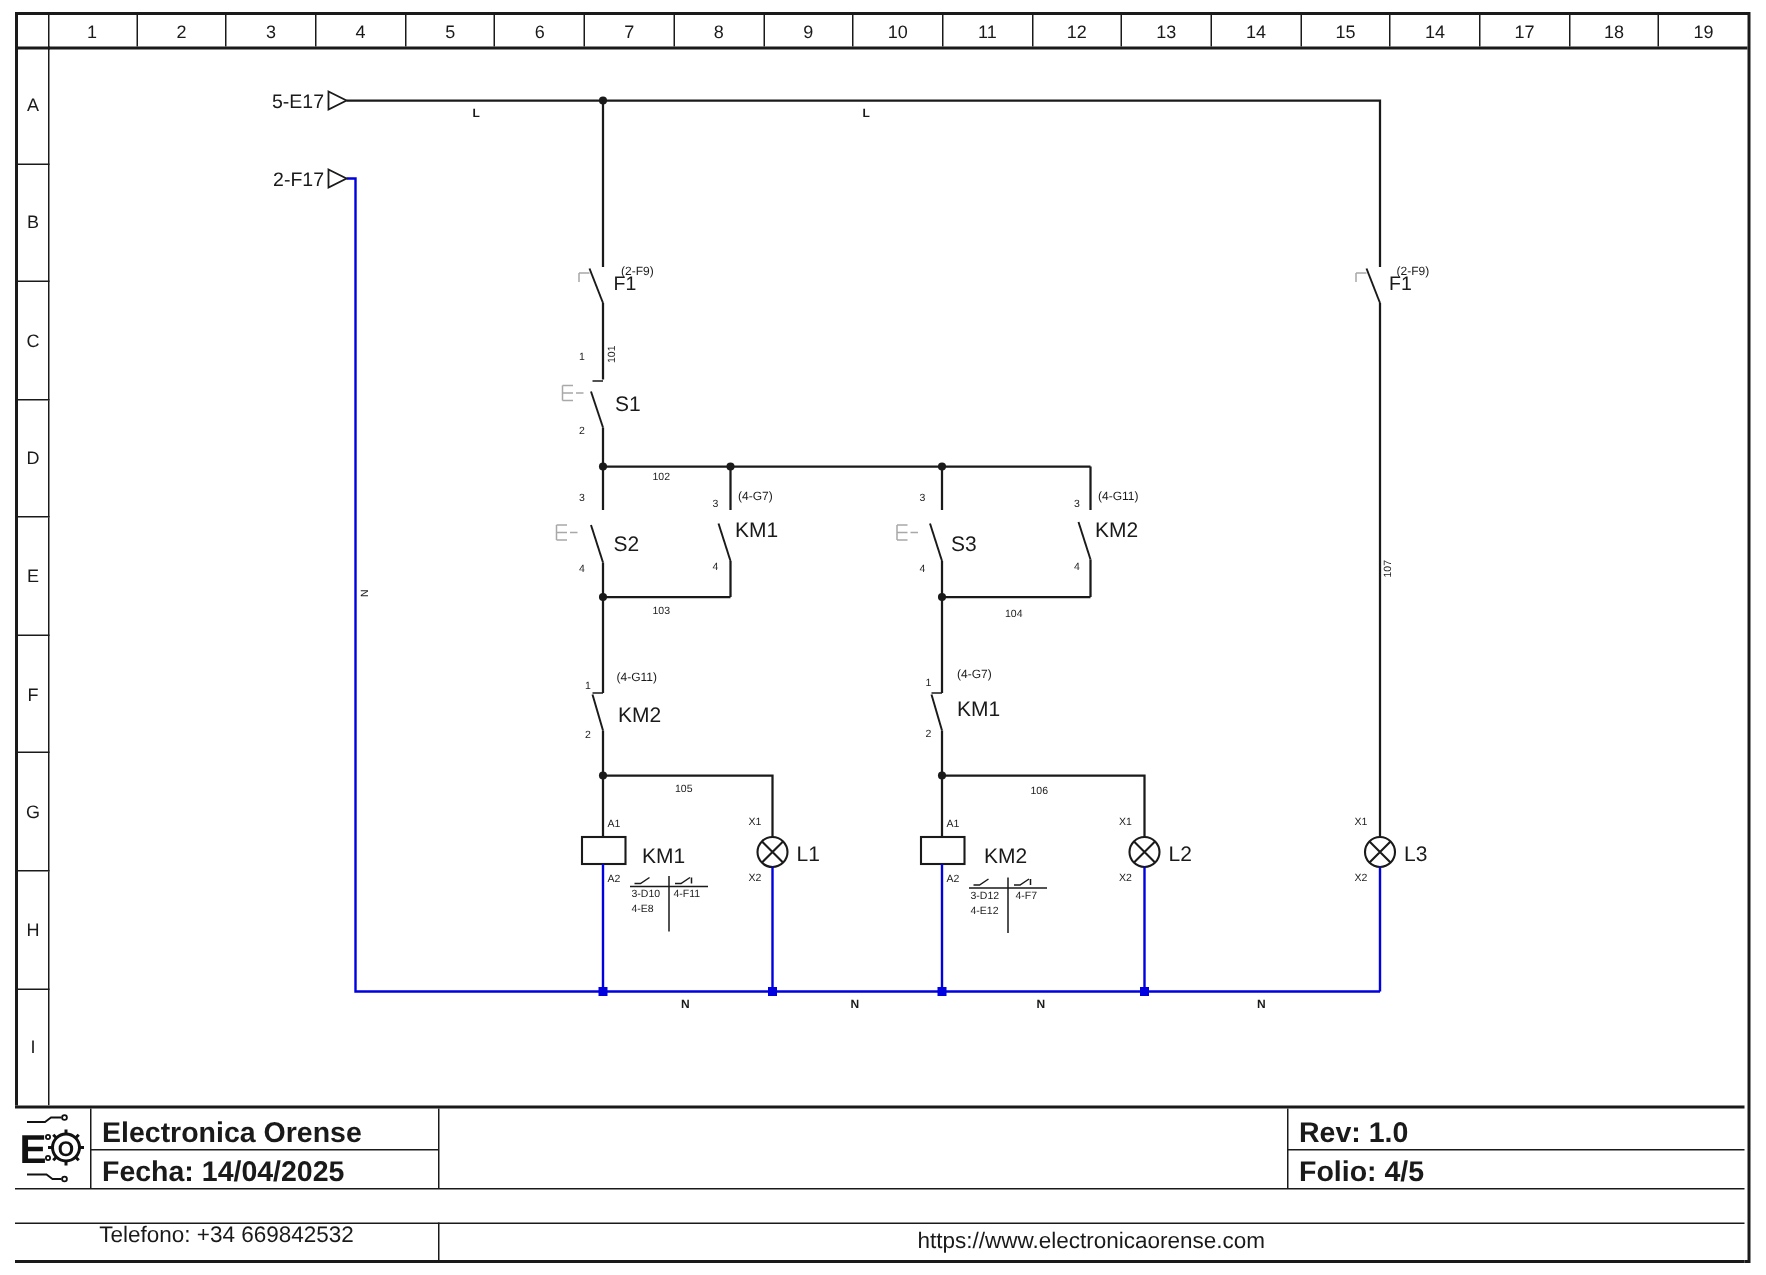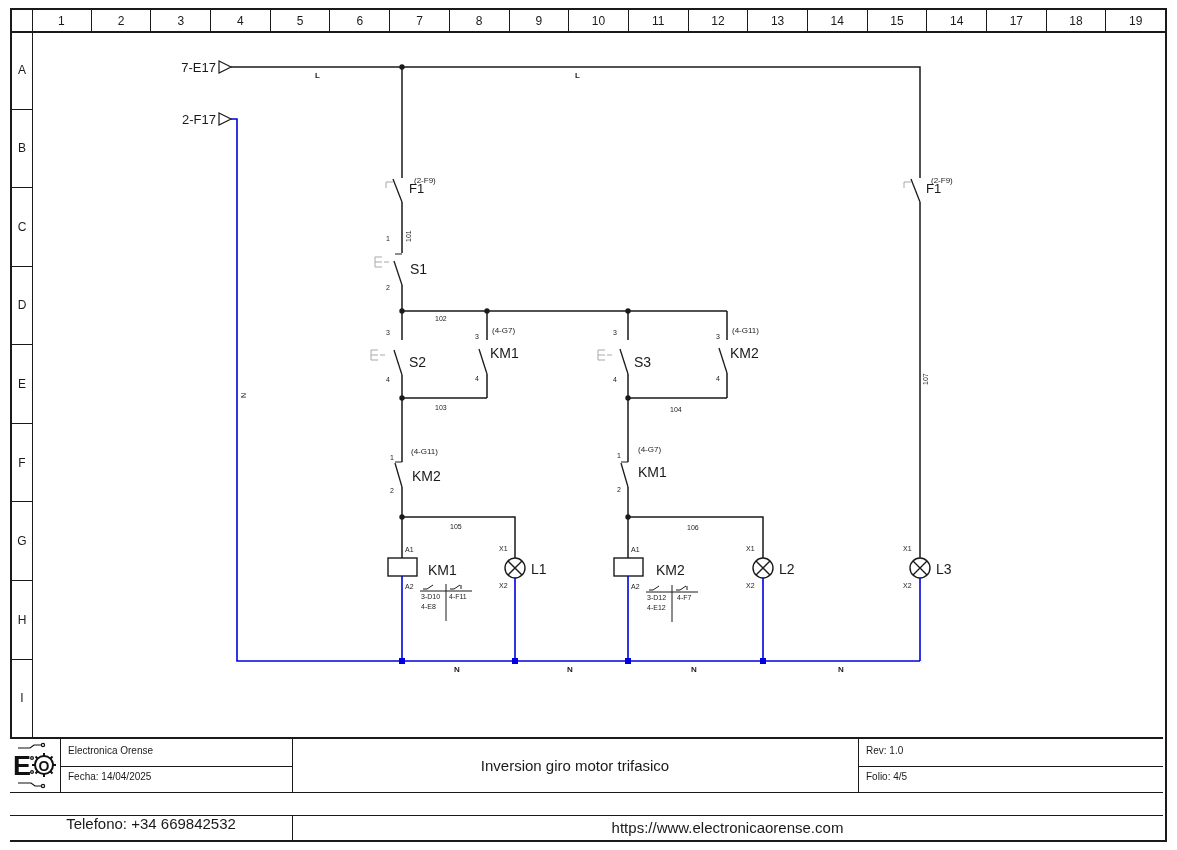--- a/index.html
+++ b/index.html
@@ -24,21 +24,21 @@
   .tiny{font-size:7px;color:#222;}
   .t8{font-size:8px;}
   .bold{font-weight:bold;}
   .rot{transform:rotate(-90deg);transform-origin:0 0;}
   .ralign{text-align:right;}
   .xsmall{font-size:8px;}
   
   .tb{position:absolute;left:10px;top:737px;width:1153px;height:101px;border-top:2px solid #1a1a1a;border-bottom:2px solid #1a1a1a;background:#fff;}
   .tb .vline{position:absolute;background:#1a1a1a;width:1px;}
   .tb .hline{position:absolute;background:#1a1a1a;height:1px;}
-  .tbtext{position:absolute;font-size:10px;white-space:nowrap;line-height:1;}
+  .tbtext{position:absolute;font-size:19px;white-space:nowrap;line-height:1;font-weight:bold;}
   .tbcenter{display:flex;align-items:center;justify-content:center;position:absolute;font-size:15px;white-space:nowrap;}
 </style>
 </head>
 <body>
 
 <div class="page">
 
   <div class="frame"></div>
 
   <div class="corner"></div>
@@ -149,21 +149,21 @@
     <g stroke="#1a1a1a" stroke-width="1" fill="none">
       <path d="M420 591 H472 M446 584 V621"></path>
       <path d="M423 589 h4 l6 -4 M450 589 h4 l6 -4 M461 585 v4"></path>
     </g>
     <g stroke="#1a1a1a" stroke-width="1" fill="none">
       <path d="M646 592 H698 M672 585 V622"></path>
       <path d="M649 590 h4 l6 -4 M676 590 h4 l6 -4 M687 586 v4"></path>
     </g>
   </svg>
 
-  <span class="lbl ralign" style="left:160px;top:61px;width:56px">7-E17</span>
+  <span class="lbl ralign" style="left:160px;top:61px;width:56px">5-E17</span>
   <span class="lbl ralign" style="left:160px;top:113px;width:56px">2-F17</span>
   <span class="lbl t8 bold" style="left:315px;top:72px">L</span>
   <span class="lbl t8 bold" style="left:575px;top:72px">L</span>
 
   <span class="lbl xsmall" style="left:414px;top:177px">(2-F9)</span>
   <span class="lbl" style="left:409px;top:182px">F1</span>
 
   <span class="lbl xsmall" style="left:931px;top:177px">(2-F9)</span>
   <span class="lbl" style="left:926px;top:182px">F1</span>
 
@@ -263,20 +263,19 @@
       <text x="1" y="34" font-size="27" font-weight="bold" fill="#111">E</text>
       <g stroke="#111" stroke-width="2" fill="none">
         <circle cx="32" cy="24" r="9"></circle>
         <path d="M32 12 v3 M32 33 v3 M20 24 h3 M41 24 h3 M23.5 15.5 l2.2 2.2 M38.3 30.3 l2.2 2.2 M23.5 32.5 l2.2 -2.2 M38.3 17.7 l2.2 -2.2"></path>
       </g>
       <text x="32" y="29.5" font-size="14" font-weight="bold" fill="#111" text-anchor="middle">O</text>
     </svg>
 
     <span class="tbtext" style="left:58px;top:7px">Electronica Orense</span>
     <span class="tbtext" style="left:58px;top:33px">Fecha: 14/04/2025</span>
-    <div class="tbcenter" style="left:282px;top:0;width:566px;height:53px">Inversion giro motor trifasico</div>
     <span class="tbtext" style="left:856px;top:7px">Rev: 1.0</span>
     <span class="tbtext" style="left:856px;top:33px">Folio: 4/5</span>
     <div class="tbcenter" style="left:0;top:72px;width:282px;height:25px">Telefono: +34 669842532</div>
     <div class="tbcenter" style="left:282px;top:76px;width:871px;height:25px">https://www.electronicaorense.com</div>
   </div>
 
 </div>
 
 </body></html>

